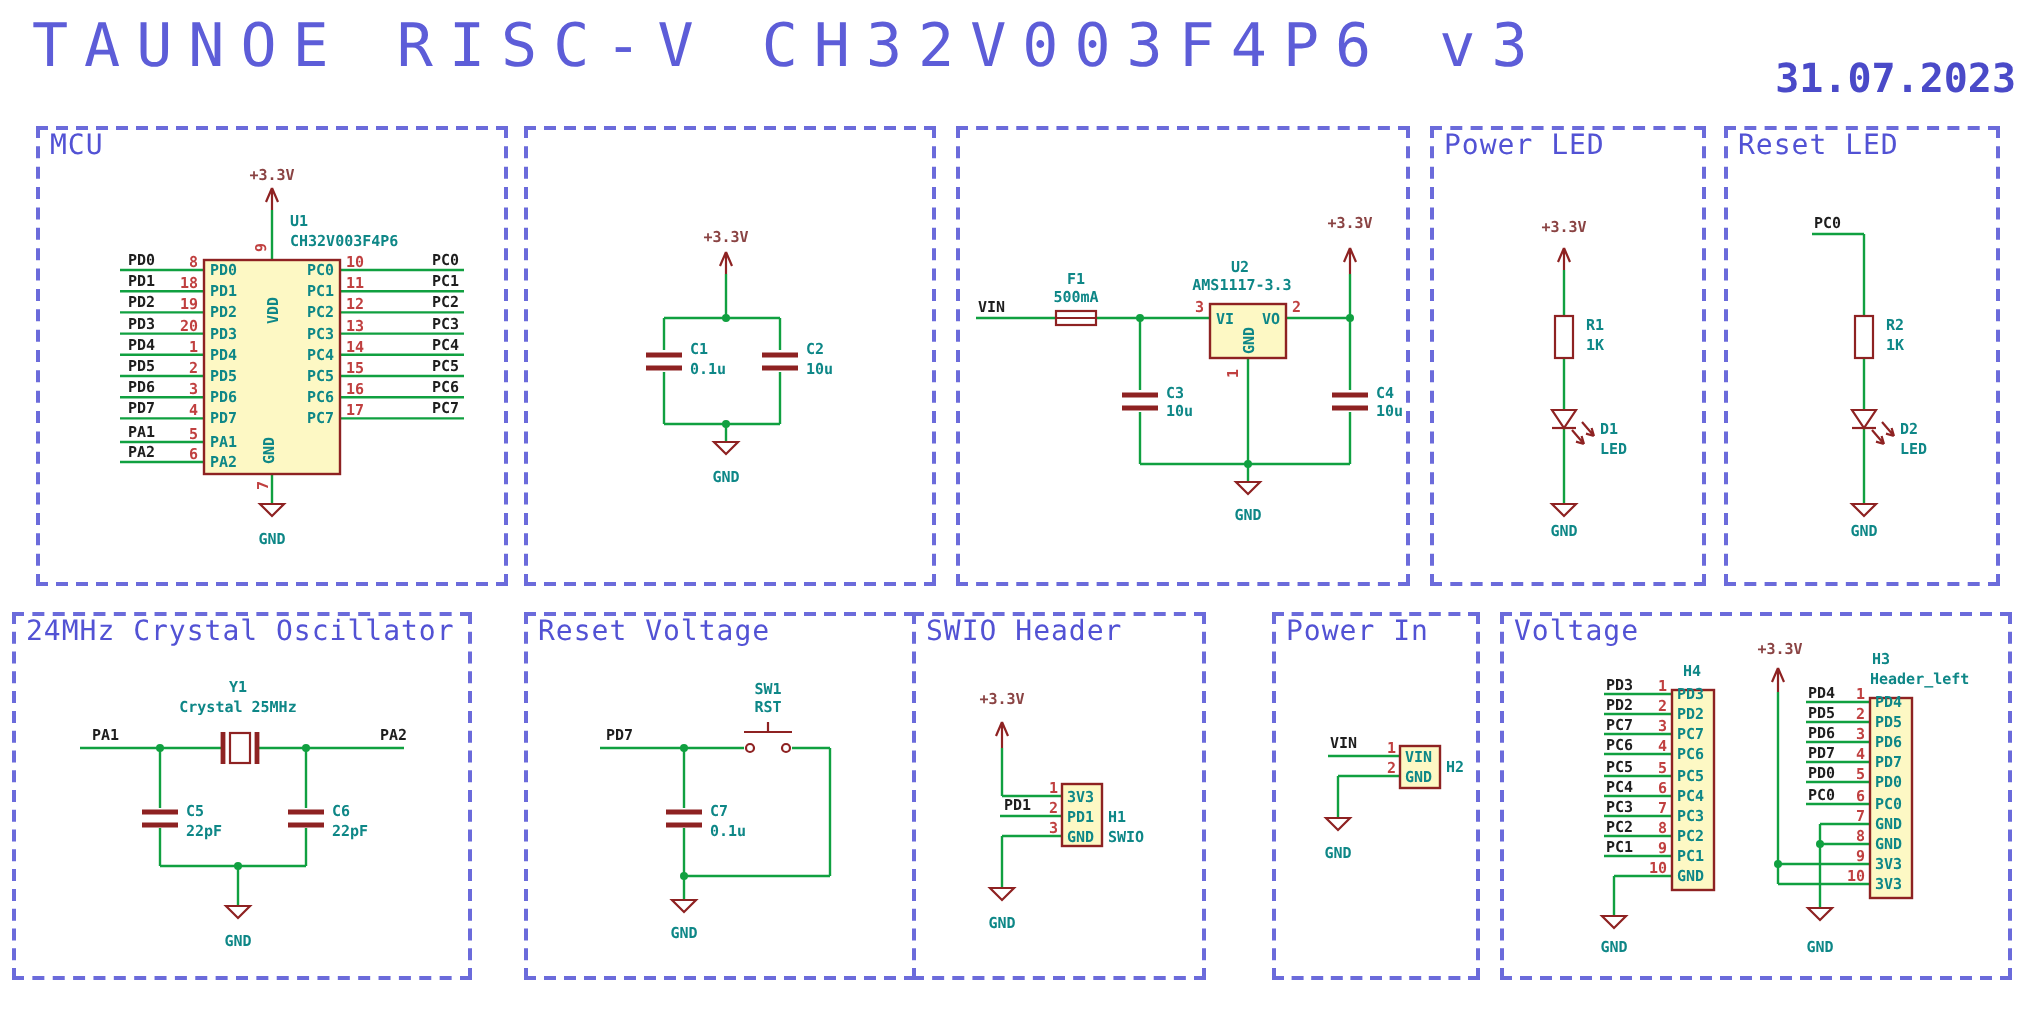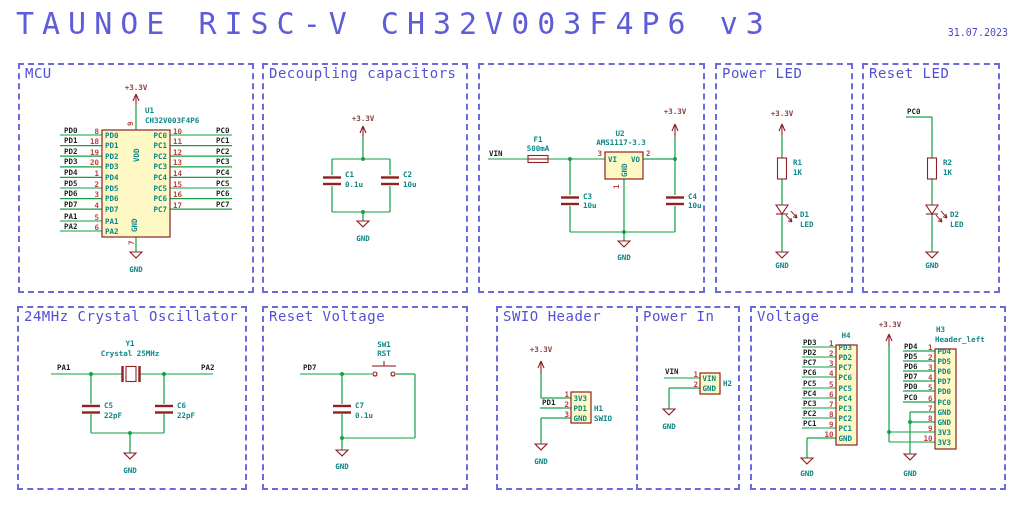--- a/index.html
+++ b/index.html
@@ -1,20 +1,20 @@
 <!DOCTYPE html>
 <html><head>
 <meta charset="utf-8">
 <style>
   html,body{margin:0;padding:0;background:#f2f2f2;}
   .canvas{position:relative;width:1022px;height:509px;background:#ffffff;overflow:hidden;
           font-family:"DejaVu Sans Mono",monospace;}
   .main-title{position:absolute;left:16px;top:6px;font-size:30px;font-weight:400;
               letter-spacing:8px;color:#5d5dd8;white-space:nowrap;}
-  .date-label{position:absolute;right:14px;top:27px;font-size:10px;font-weight:normal;color:#4a4ac8;}
+  .date-label{position:absolute;right:14px;top:27px;font-size:20px;font-weight:bold;color:#4a4ac8;}
   .box{position:absolute;border:2px dashed #6b6bdb;background:#fff;box-sizing:border-box;}
   .box-title{position:absolute;top:0px;left:5px;font-size:14px;color:#5252d4;
              letter-spacing:.5px;white-space:nowrap;z-index:2;}
   .box svg{position:absolute;left:0;top:0;}
   svg text{font-family:"DejaVu Sans Mono",monospace;font-size:7.5px;font-weight:bold;}
   .tn{fill:#1e1e1e;}           
   .tt{fill:#0e8787;}           
   .tr{fill:#c04040;}           
   .tp{fill:#8a4343;}           
   .mid{text-anchor:middle;} .end{text-anchor:end;}
@@ -126,21 +126,20 @@
       <text class="tt end" x="147" y="146.7">PC7</text>
       <text class="tn" x="196" y="141.7">PC7</text>
 
       <text class="tr" transform="rotate(-90 114 180)" x="114" y="180">7</text>
       <text class="tt" transform="rotate(-90 117 167)" x="117" y="167">GND</text>
       <text class="tt mid" x="116" y="207">GND</text>
     </svg>
   </section>
 
   <section class="box" style="left:262px;top:63px;width:206px;height:230px">
-    <span class="box-title">Decoupling capacitors</span>
     <svg width="202" height="226" viewBox="0 0 202 226">
       <g>
         <line class="w" x1="99" y1="72" x2="99" y2="94"></line>
         <line class="w" x1="68" y1="94" x2="126" y2="94"></line>
         <line class="w" x1="68" y1="94" x2="68" y2="110"></line>
           <line class="w" x1="68" y1="121" x2="68" y2="147"></line>
         <line class="w" x1="126" y1="94" x2="126" y2="110"></line>
           <line class="w" x1="126" y1="121" x2="126" y2="147"></line>
         <line class="w" x1="68" y1="147" x2="126" y2="147"></line>
         <line class="w" x1="99" y1="147" x2="99" y2="156"></line>
@@ -274,21 +273,21 @@
         </g>
       <text class="tn" x="43" y="49">PC0</text>
       <text class="tt" x="79" y="100">R2</text>
       <text class="tt" x="79" y="110">1K</text>
       <text class="tt" x="86" y="152">D2</text>
       <text class="tt" x="86" y="162">LED</text>
       <text class="tt mid" x="68" y="203">GND</text>
     </svg>
   </section>
 
-  <section class="box" style="left:17px;top:306px;width:230px;height:184px">
+  <section class="box" style="left:6px;top:306px;width:230px;height:184px">
     <span class="box-title">24MHz Crystal Oscillator</span>
     <svg width="226" height="180" viewBox="0 0 226 180">
       <g>
         <line class="w" x1="32" y1="66" x2="103" y2="66"></line>
         <line class="w" x1="121" y1="66" x2="194" y2="66"></line>
         <line class="w" x1="72" y1="66" x2="72" y2="96"></line>
           <line class="w" x1="72" y1="106" x2="72" y2="125"></line>
         <line class="w" x1="145" y1="66" x2="145" y2="96"></line>
           <line class="w" x1="145" y1="106" x2="145" y2="125"></line>
         <line class="w" x1="72" y1="125" x2="145" y2="125"></line>
@@ -352,21 +351,21 @@
         </g>
       <text class="tn" x="39" y="62">PD7</text>
       <text class="tt mid" x="120" y="39">SW1</text>
       <text class="tt mid" x="120" y="48">RST</text>
       <text class="tt" x="91" y="100">C7</text>
       <text class="tt" x="91" y="110">0.1u</text>
       <text class="tt mid" x="78" y="161">GND</text>
     </svg>
   </section>
 
-  <section class="box" style="left:496px;top:306px;width:147px;height:184px">
+  <section class="box" style="left:456px;top:306px;width:147px;height:184px">
     <span class="box-title">SWIO Header</span>
     <svg width="143" height="180" viewBox="0 0 143 180">
       <g>
         <line class="w" x1="43" y1="66" x2="43" y2="90"></line>
         <line class="w" x1="43" y1="90" x2="73" y2="90"></line>
         <line class="w" x1="42" y1="100" x2="73" y2="100"></line>
         <line class="w" x1="43" y1="110" x2="73" y2="110"></line>
         <line class="w" x1="43" y1="110" x2="43" y2="136"></line>
       </g>
       <g>

